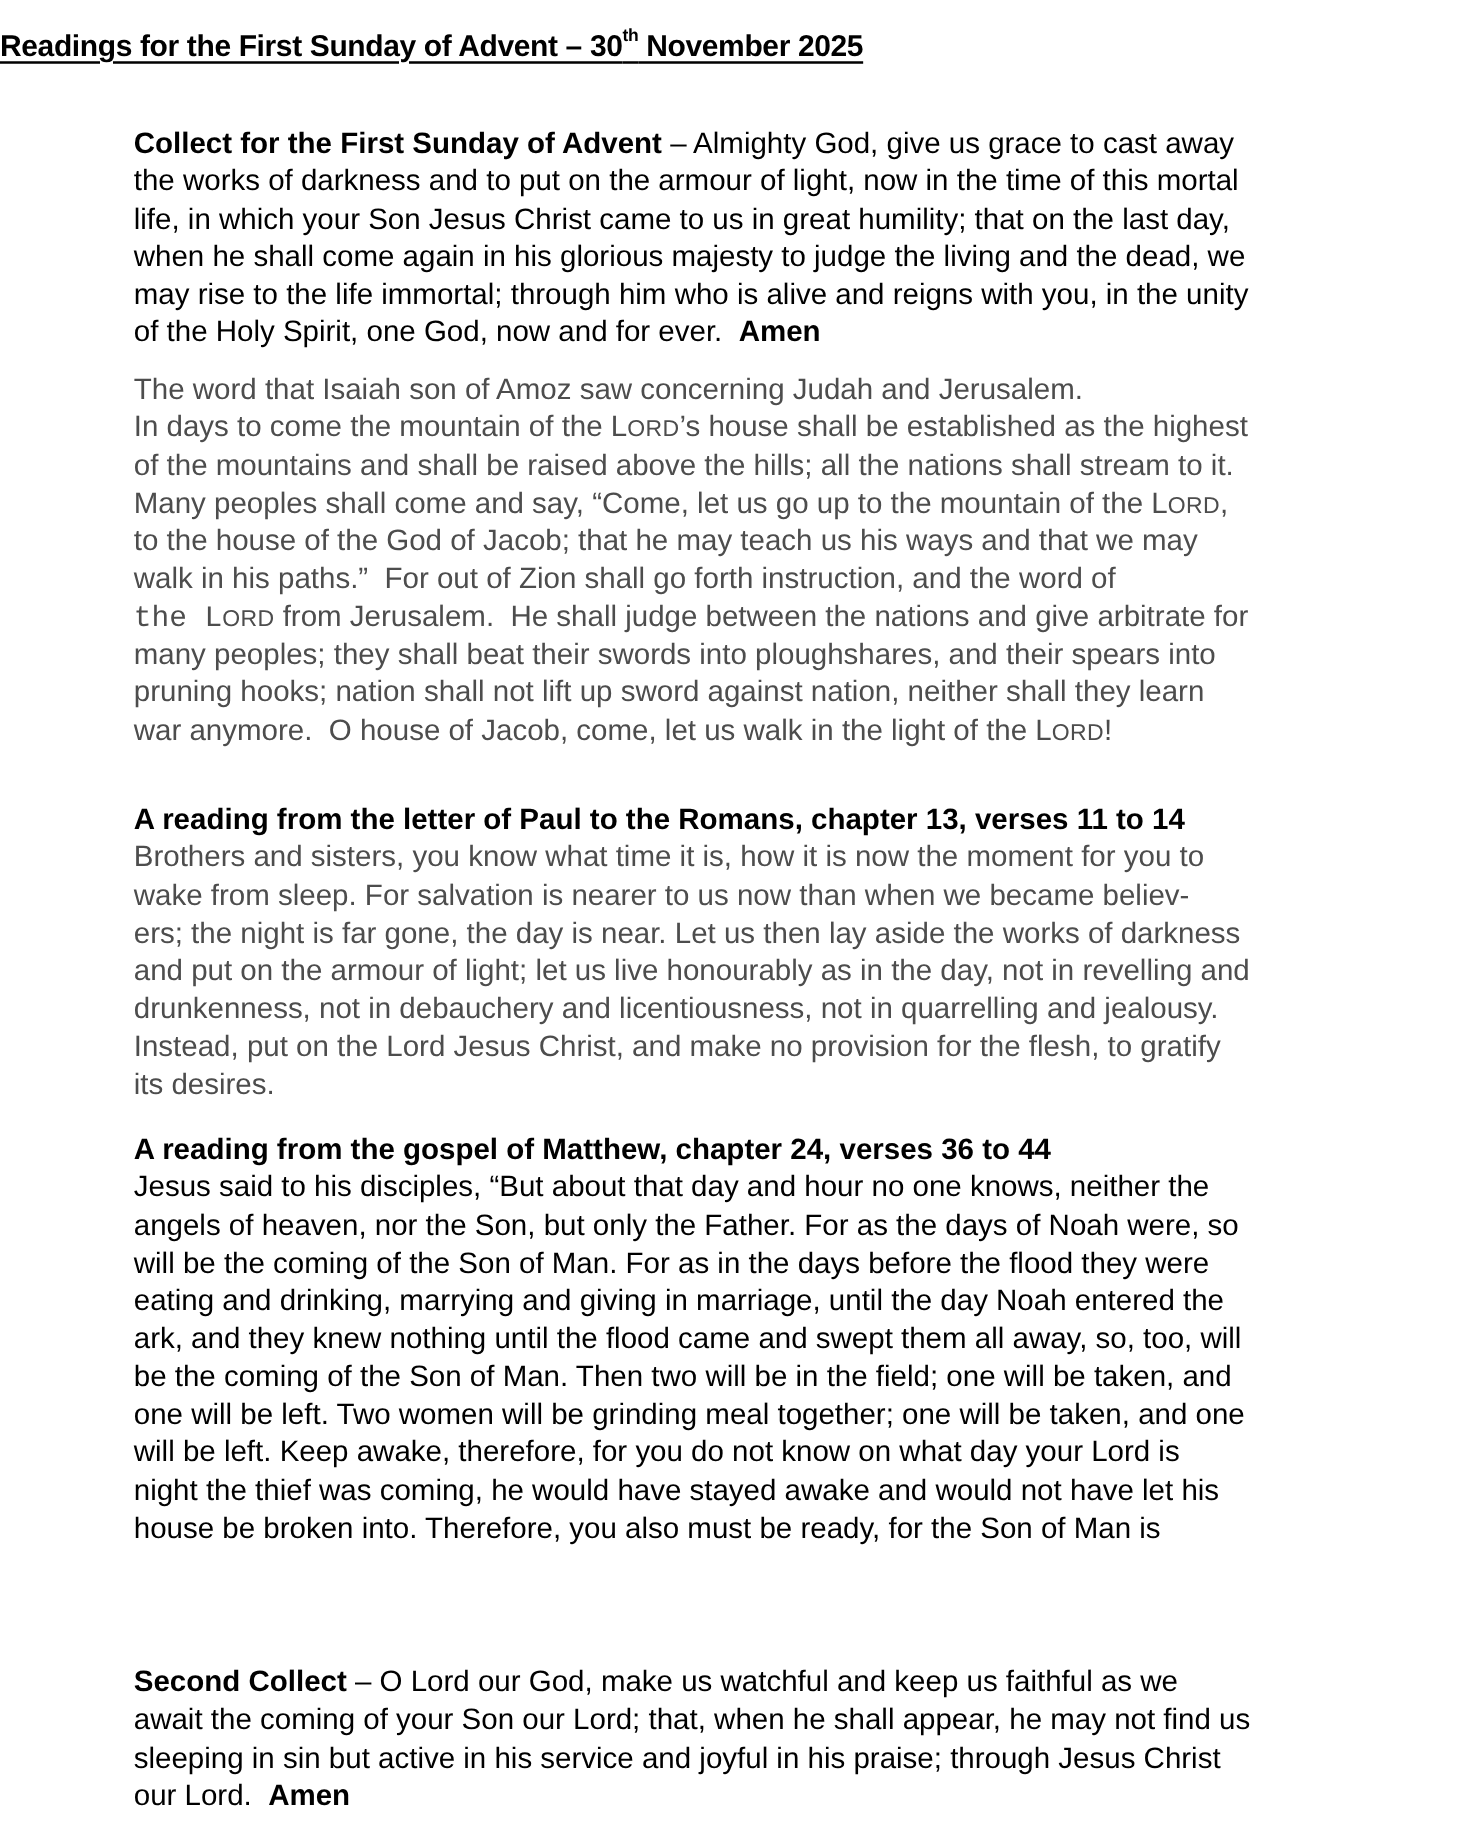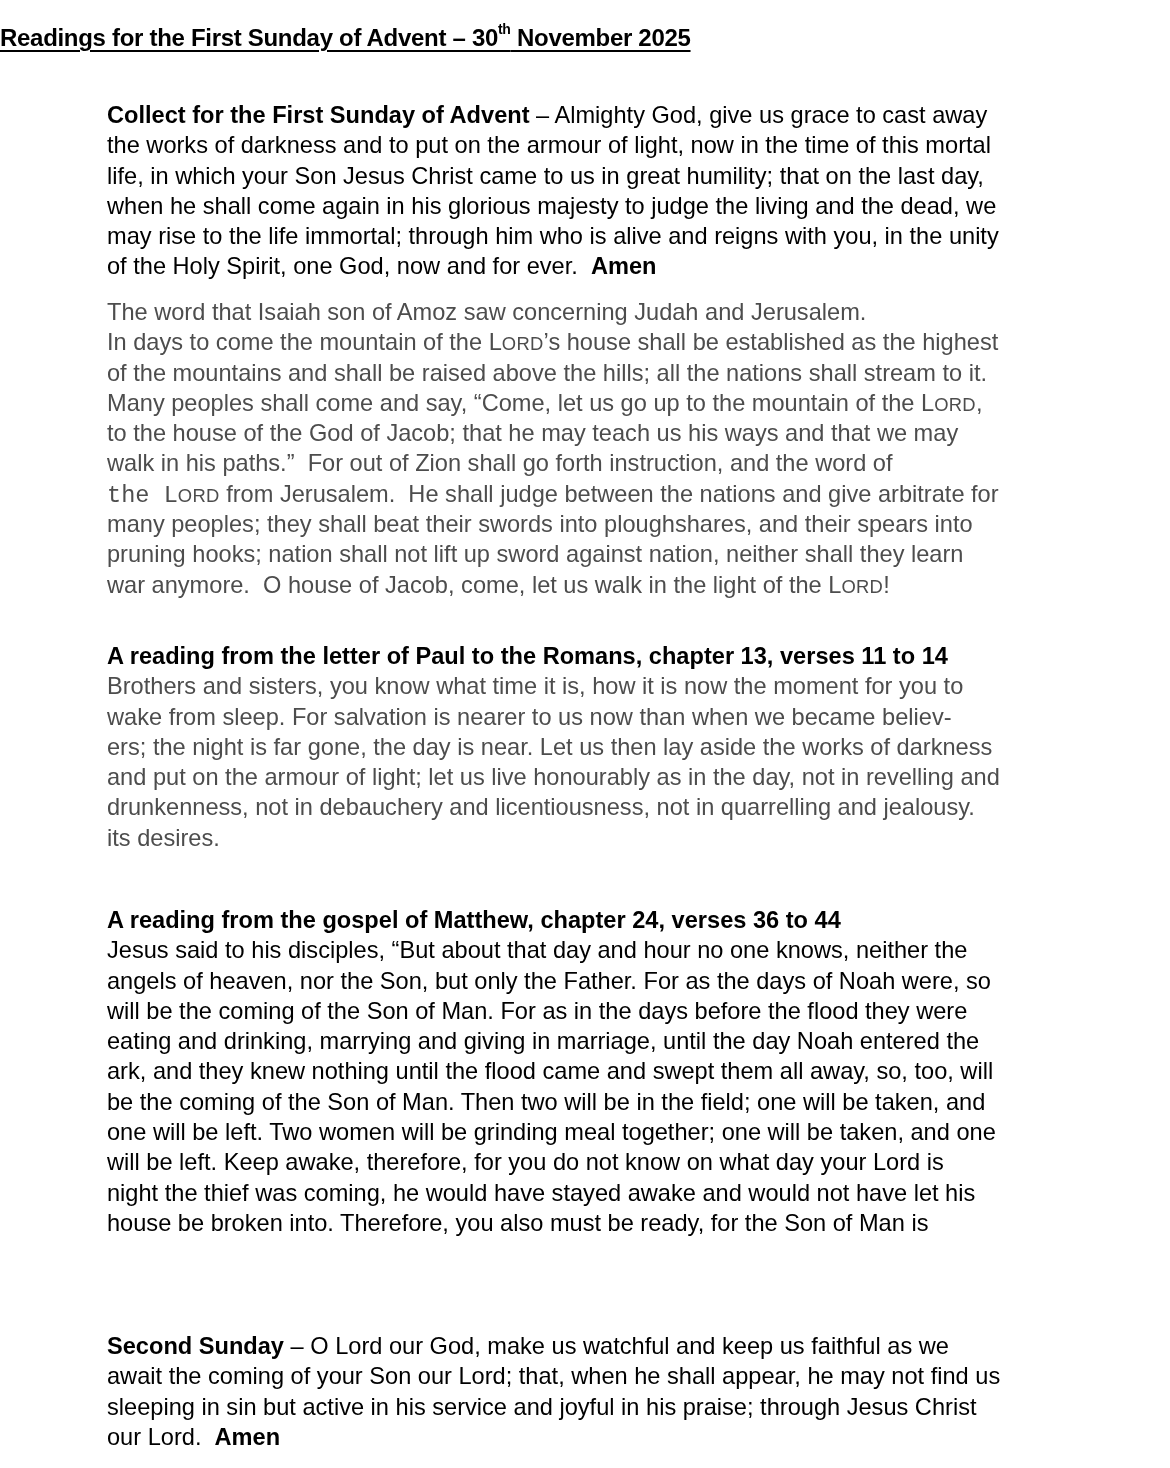--- a/index.html
+++ b/index.html
@@ -53,20 +53,21 @@
 </div>
 
 <div class="section" style="top:641px;">
   <div class="line b black">A reading from the letter of Paul to the Romans, chapter 13, verses 11 to 14</div>
   <div class="gray">
     <div class="line">Brothers and sisters, you know what time it is, how it is now the moment for you to</div>
     <div class="line">wake from sleep.  For salvation is nearer to us now than when we became believ-</div>
     <div class="line">ers; the night is far gone, the day is near.  Let us then lay aside the works of darkness</div>
     <div class="line">and put on the armour of light; let us live honourably as in the day, not in revelling and</div>
     <div class="line">drunkenness, not in debauchery and licentiousness, not in quarrelling and jealousy.</div>
+    <div class="line">Instead, put on the Lord Jesus Christ, and make no provision for the flesh, to gratify</div>
     <div class="line">its desires.</div>
   </div>
 </div>
 
 <div class="section black" style="top:905px;">
   <div class="line b">A reading from the gospel of Matthew, chapter 24, verses 36 to 44</div>
   <div>
     <div class="line">Jesus said to his disciples, “But about that day and hour no one knows, neither the</div>
     <div class="line">angels of heaven, nor the Son, but only the Father.  For as the days of Noah were, so</div>
     <div class="line">will be the coming of the Son of Man.  For as in the days before the flood they were</div>
@@ -74,17 +75,17 @@
     <div class="line">ark, and they knew nothing until the flood came and swept them all away, so, too, will</div>
     <div class="line">be the coming of the Son of Man.  Then two will be in the field; one will be taken, and</div>
     <div class="line">one will be left. Two women will be grinding meal together; one will be taken, and one</div>
     <div class="line">will be left.  Keep awake, therefore, for you do not know on what day your Lord is</div>
     <div class="line">night the thief was coming, he would have stayed awake and would not have let his</div>
     <div class="line">house be broken into.  Therefore, you also must be ready, for the Son of Man is</div>
   </div>
 </div>
 
 <div class="section black" style="top:1331px;">
-  <div class="line"><span class="b">Second Sunday</span><span> – O Lord our God, make us watchful and keep us faithful as we</span></div>
+  <div class="line"><span class="b">Second Collect</span><span> – O Lord our God, make us watchful and keep us faithful as we</span></div>
   <div class="line">await the coming of your Son our Lord; that, when he shall appear, he may not find us</div>
   <div class="line">sleeping in sin but active in his service and joyful in his praise; through Jesus Christ</div>
   <div class="line"><span style="white-space:pre;">our Lord.  </span><span class="b">Amen</span></div>
 </div>
 
 </body></html>

